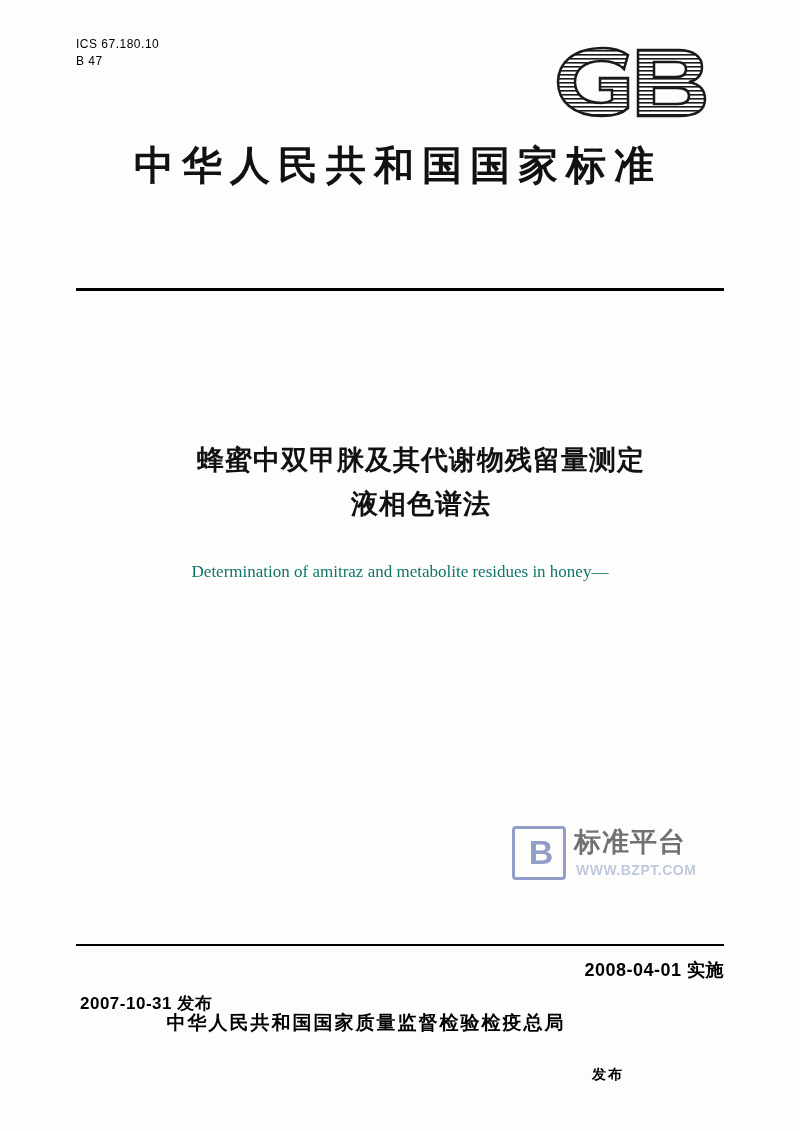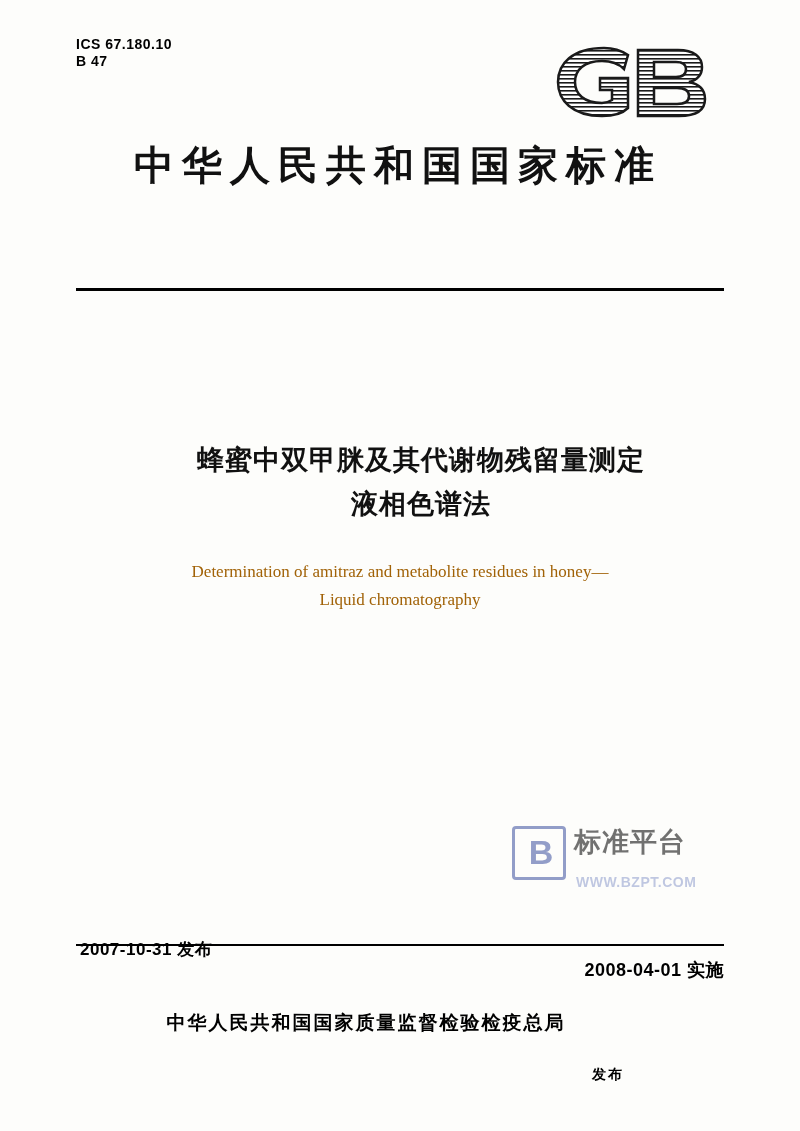--- a/index.html
+++ b/index.html
@@ -22,23 +22,23 @@
     height: 1131px;
     background: #fdfdfb;
   }
 
   
   .ics-block {
     position: absolute;
     left: 76px;
     top: 36px;
     font-family: "Liberation Sans", sans-serif;
-    font-size: 14px;
+    font-size: 12px;
     line-height: 17px;
-    font-weight: bold;
+    font-weight: normal;
     letter-spacing: 0.5px;
   }
   .ics-block div { white-space: nowrap; }
 
   
   .gb-logo {
     position: absolute;
     right: 68px;
     top: 38px;
     width: 200px;
@@ -101,21 +101,21 @@
   
   .eng-title {
     position: absolute;
     left: 0;
     top: 558px;
     width: 800px;
     text-align: center;
     font-family: "Liberation Serif", serif;
     font-size: 17px;
     line-height: 28px;
-    color: #a16207;
+    color: #0f766e;
   }
 
   
   .watermark {
     position: absolute;
     left: 512px;
     top: 820px;
     width: 240px;
     height: 76px;
     opacity: 0.55;
@@ -145,21 +145,21 @@
     left: 62px; top: 4px;
     font-family: "Liberation Sans", sans-serif;
     font-size: 27px;
     font-weight: bold;
     color: #000000;
     letter-spacing: 1px;
     white-space: nowrap;
   }
   .wm-url {
     position: absolute;
-    left: 64px; top: 54px;
+    left: 64px; top: 42px;
     font-family: "Liberation Sans", sans-serif;
     font-size: 14px;
     font-weight: bold;
     color: #8e9ccc;
     letter-spacing: 0.5px;
     white-space: nowrap;
   }
 
   
   .rule-bottom {
@@ -168,21 +168,21 @@
     top: 944px;
     width: 648px;
     height: 2px;
     background: #000;
   }
 
   
   .date-issue {
     position: absolute;
     left: 80px;
-    top: 938px;
+    top: 992px;
     font-family: "Liberation Sans", sans-serif;
     font-size: 17px;
     font-weight: bold;
     letter-spacing: 0.5px;
   }
   .date-effect {
     position: absolute;
     right: 76px;
     top: 958px;
     font-family: "Liberation Sans", sans-serif;
@@ -250,21 +250,20 @@
 
   <div class="rule-top"></div>
 
   <div class="main-title">
     <div>蜂蜜中双甲脒及其代谢物残留量测定</div>
     <div>液相色谱法</div>
   </div>
 
   <div class="eng-title">
     <div>Determination of amitraz and metabolite residues in honey—</div>
-    <div>Liquid chromatography</div>
   </div>
 
   <div class="watermark">
     <div class="wm-box"></div>
     <div class="wm-b">B</div>
     <div class="wm-cn">标准平台</div>
     <div class="wm-url">WWW.BZPT.COM</div>
   </div>
 
   <div class="rule-bottom"></div>

